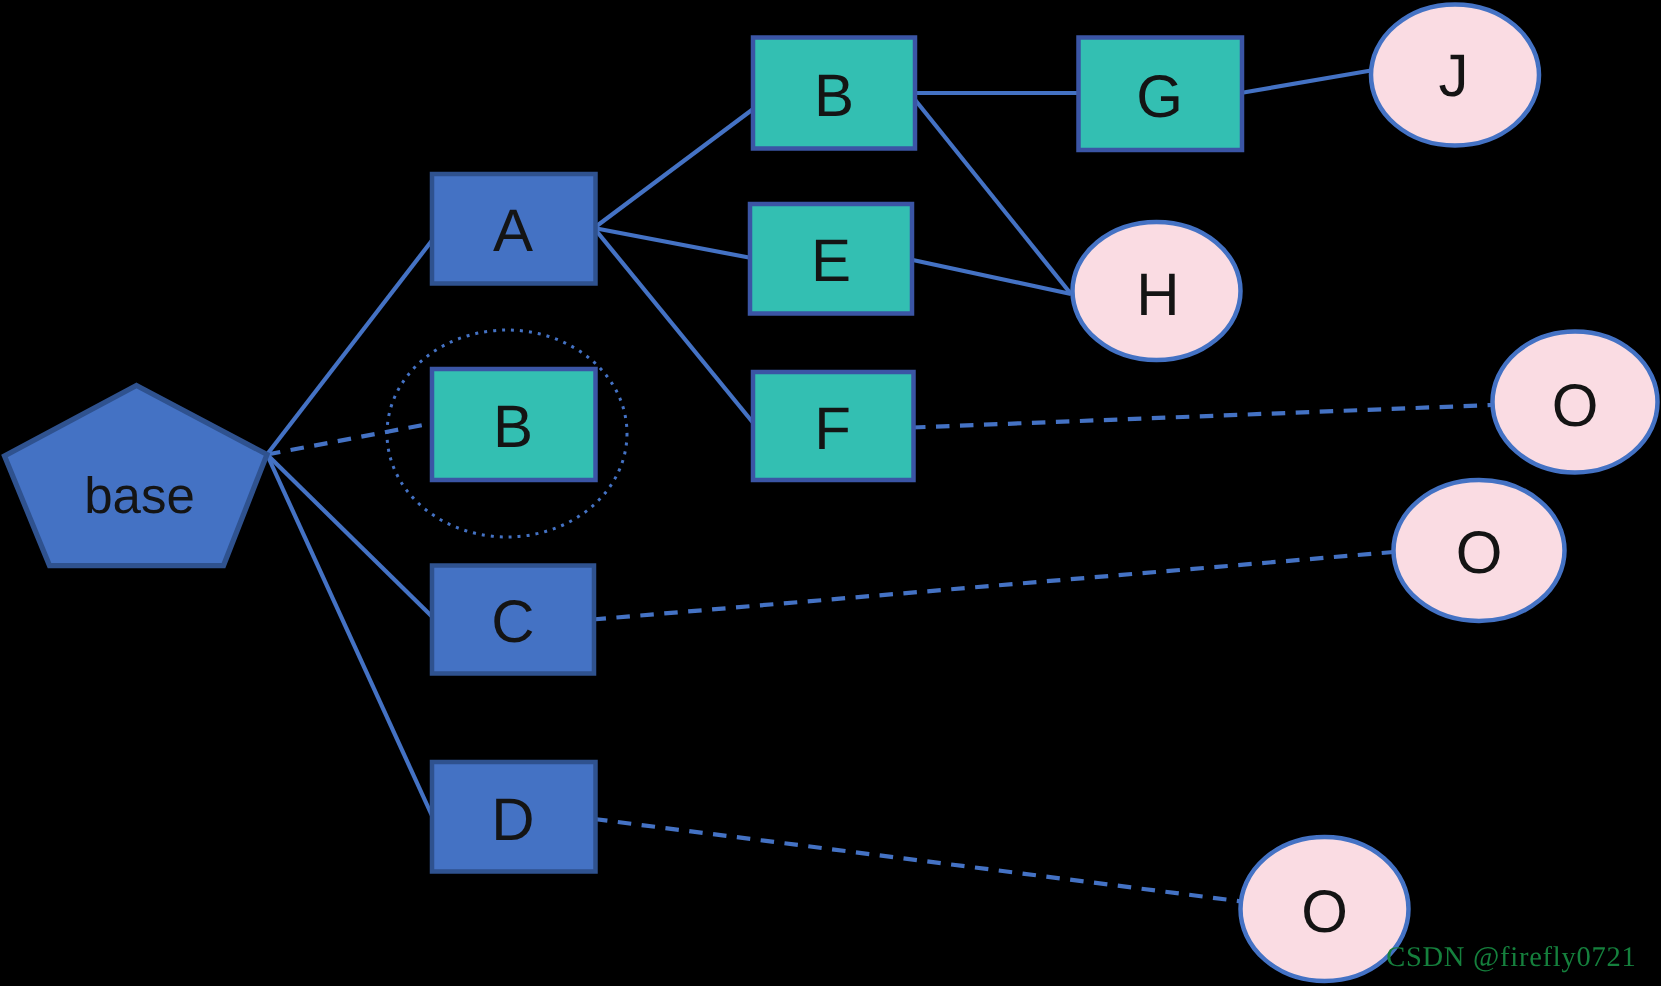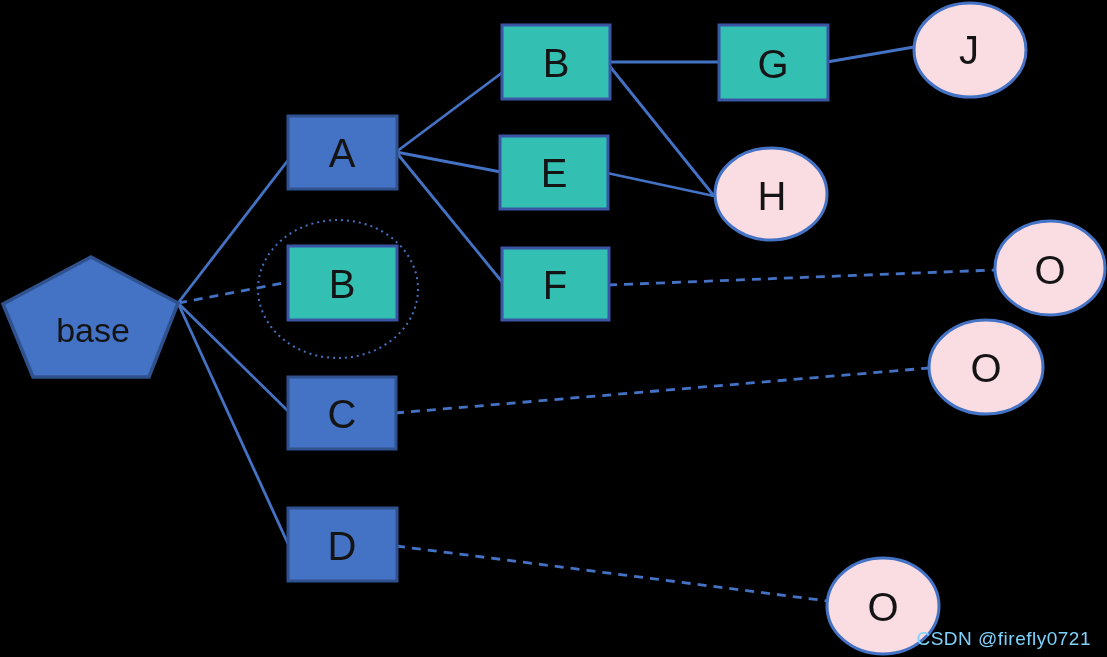--- a/index.html
+++ b/index.html
@@ -35,23 +35,23 @@
     fill: #141414;
     text-anchor: middle;
   }
   .base-label { font-size: 34px; }
 
   .watermark {
     position: absolute;
     right: 16px;
     bottom: 7px;
     font-size: 19px;
-    color: #7dd3fc;
+    color: #15803d;
     letter-spacing: 0.5px;
-    font-family: Liberation Sans, sans-serif;
+    font-family: Liberation Serif, serif;
   }
 </style>
 </head>
 <body>
 
 <div class="stage">
   <svg width="1107" height="657" viewBox="0 0 1107 657">
 
     <g>
       <line class="edge-solid" x1="178" y1="303" x2="289" y2="159"></line>

